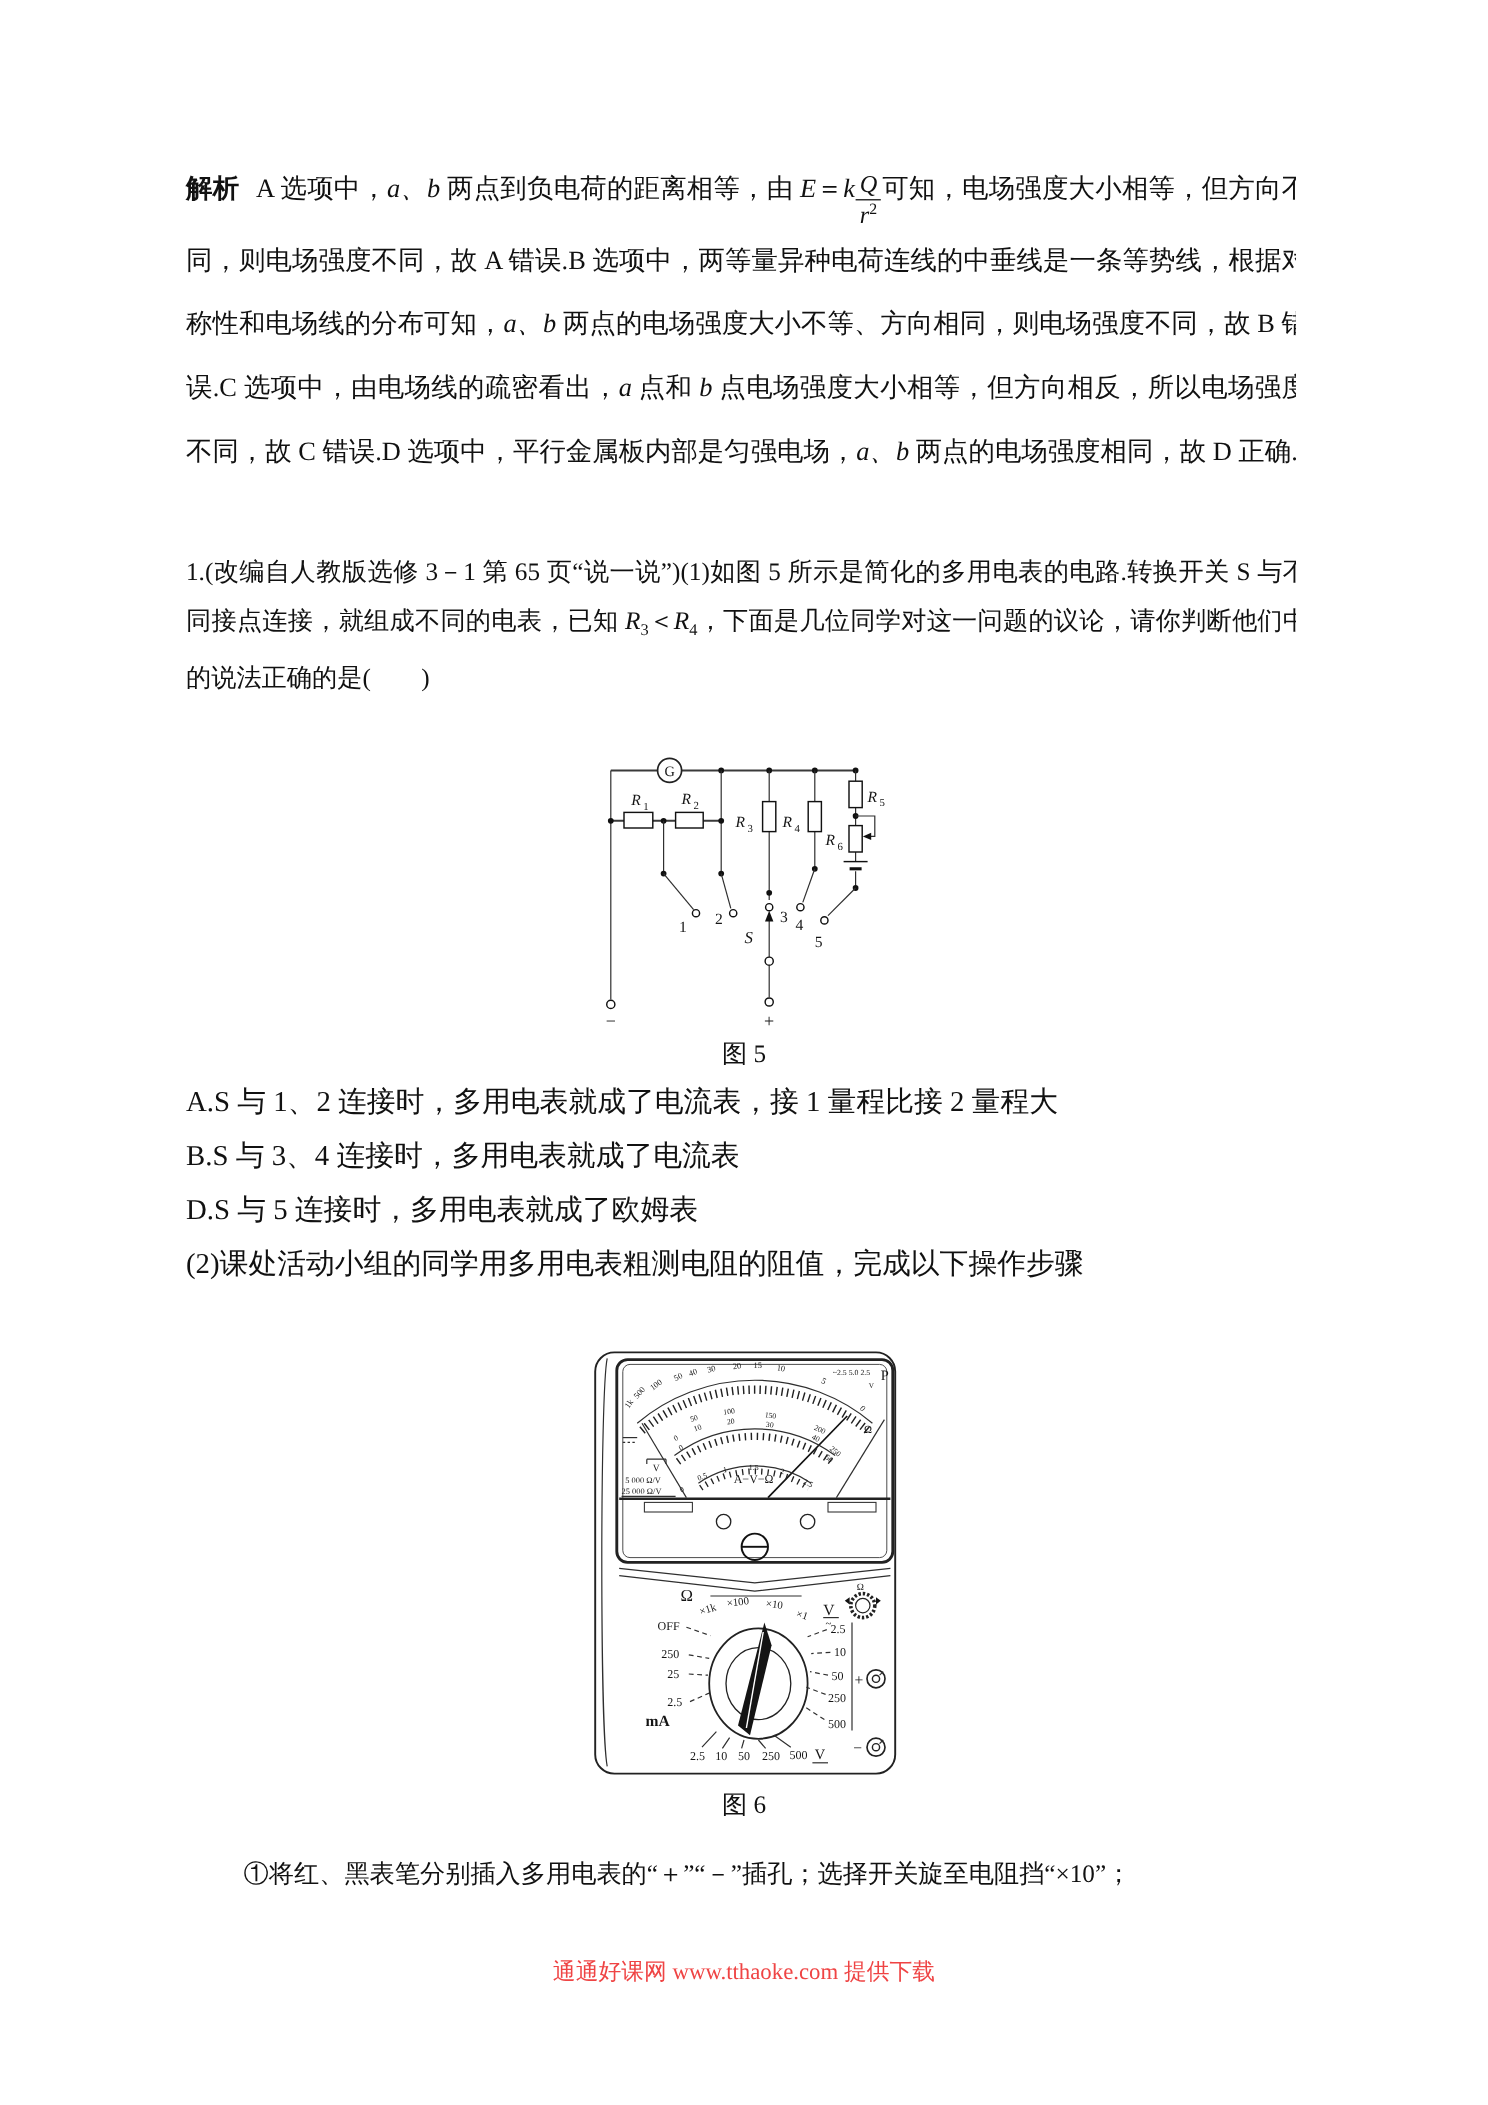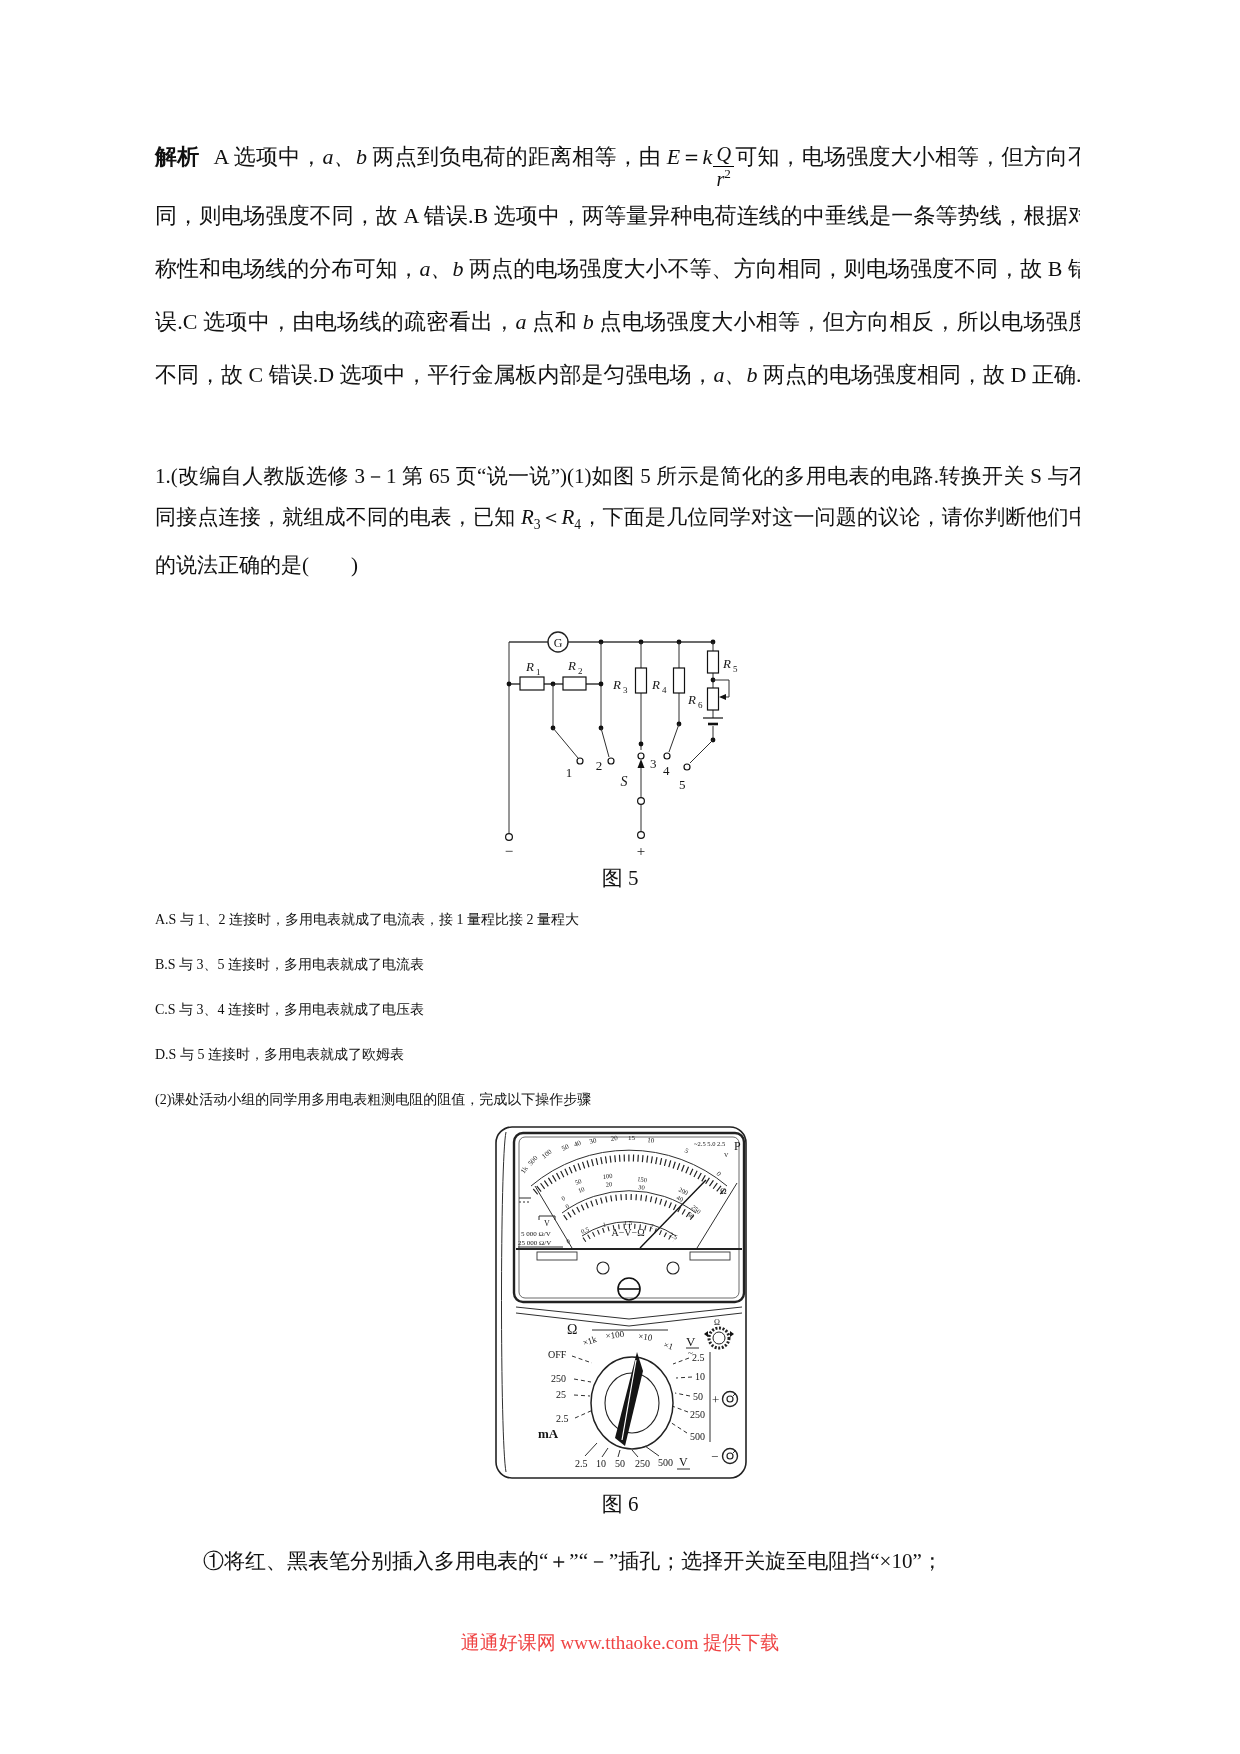--- a/index.html
+++ b/index.html
@@ -8,21 +8,21 @@
   .para{position:absolute;left:155px;width:935px;text-align:justify;}
   .analysis{top:130px;font-size:22px;line-height:53px;}
   .analysis .lbl{font-weight:bold;margin-right:14px;}
   .qpara{top:456px;font-size:21px;line-height:41px;}
   i{font-family:"Liberation Serif","DejaVu Serif",serif;font-style:italic;}
   sub{font-size:0.65em;}
   sup{font-size:0.65em;}
   .frac{display:inline-block;vertical-align:-1.05em;text-align:center;line-height:1.05;font-size:0.92em;margin:0 1px;}
   .fnum{display:block;border-bottom:1.4px solid #000;padding:0 3px;}
   .fden{display:block;}
-  .optblock{position:absolute;left:155px;top:897px;width:935px;font-size:14px;font-family:Liberation Serif, serif;}
+  .optblock{position:absolute;left:155px;top:897px;width:935px;font-size:24px;font-family:Liberation Serif, serif;}
   .optblock div{line-height:45px;}
   .figcap{position:absolute;font-size:21px;text-align:center;}
   .cap5{left:495px;top:864px;width:250px;}
   .cap6{left:485px;top:1490px;width:270px;}
   .step{position:absolute;left:156px;top:1545px;width:950px;font-size:21px;line-height:32px;margin-left:47px;}
   .footer{position:absolute;left:0;top:1630px;width:1240px;text-align:center;font-size:19px;color:#ef4444;}
   svg{position:absolute;}
   svg text{font-family:"Liberation Serif","DejaVu Serif",serif;fill:#151515;}
   .w{stroke:#3a3a3a;stroke-width:1.7;fill:none;}
   .thin{stroke:#2f2f2f;stroke-width:1;fill:none;}
@@ -119,22 +119,21 @@
     <text x="624" y="786" font-size="14" font-style="italic" text-anchor="middle">S</text>
     <circle cx="641" cy="801" r="3.4" fill="#fff" stroke="#111" stroke-width="1.2"></circle>
     <path class="thin" d="M641,805 V831"></path>
     <circle cx="641" cy="835" r="3.4" fill="#fff" stroke="#111" stroke-width="1.2"></circle>
     <text x="641" y="856" font-size="15" text-anchor="middle">+</text>
   </svg>
   <div class="figcap cap5">图 5</div>
 
   <div class="optblock">
     <div>A.S 与 1、2 连接时，多用电表就成了电流表，接 1 量程比接 2 量程大</div>
-    <div>B.S 与 3、5 连接时，多用电表就成了电流表</div>
-    <div>C.S 与 3、4 连接时，多用电表就成了电压表</div>
+    <div>B.S 与 3、4 连接时，多用电表就成了电流表</div>
     <div>D.S 与 5 连接时，多用电表就成了欧姆表</div>
     <div>(2)课处活动小组的同学用多用电表粗测电阻的阻值，完成以下操作步骤</div>
   </div>
 
   <svg style="left:485px;top:1120px;" width="270" height="370" viewBox="485 1120 270 370">
 
     <rect x="496" y="1127" width="250" height="351" rx="16" fill="#fff" stroke="#222" stroke-width="1.6"></rect>
     <path class="thin" d="M506,1132 C500,1160 500,1440 506,1472"></path>
 
     <rect x="514" y="1133" width="230" height="169" rx="9" fill="#fff" stroke="#222" stroke-width="2.4"></rect>

